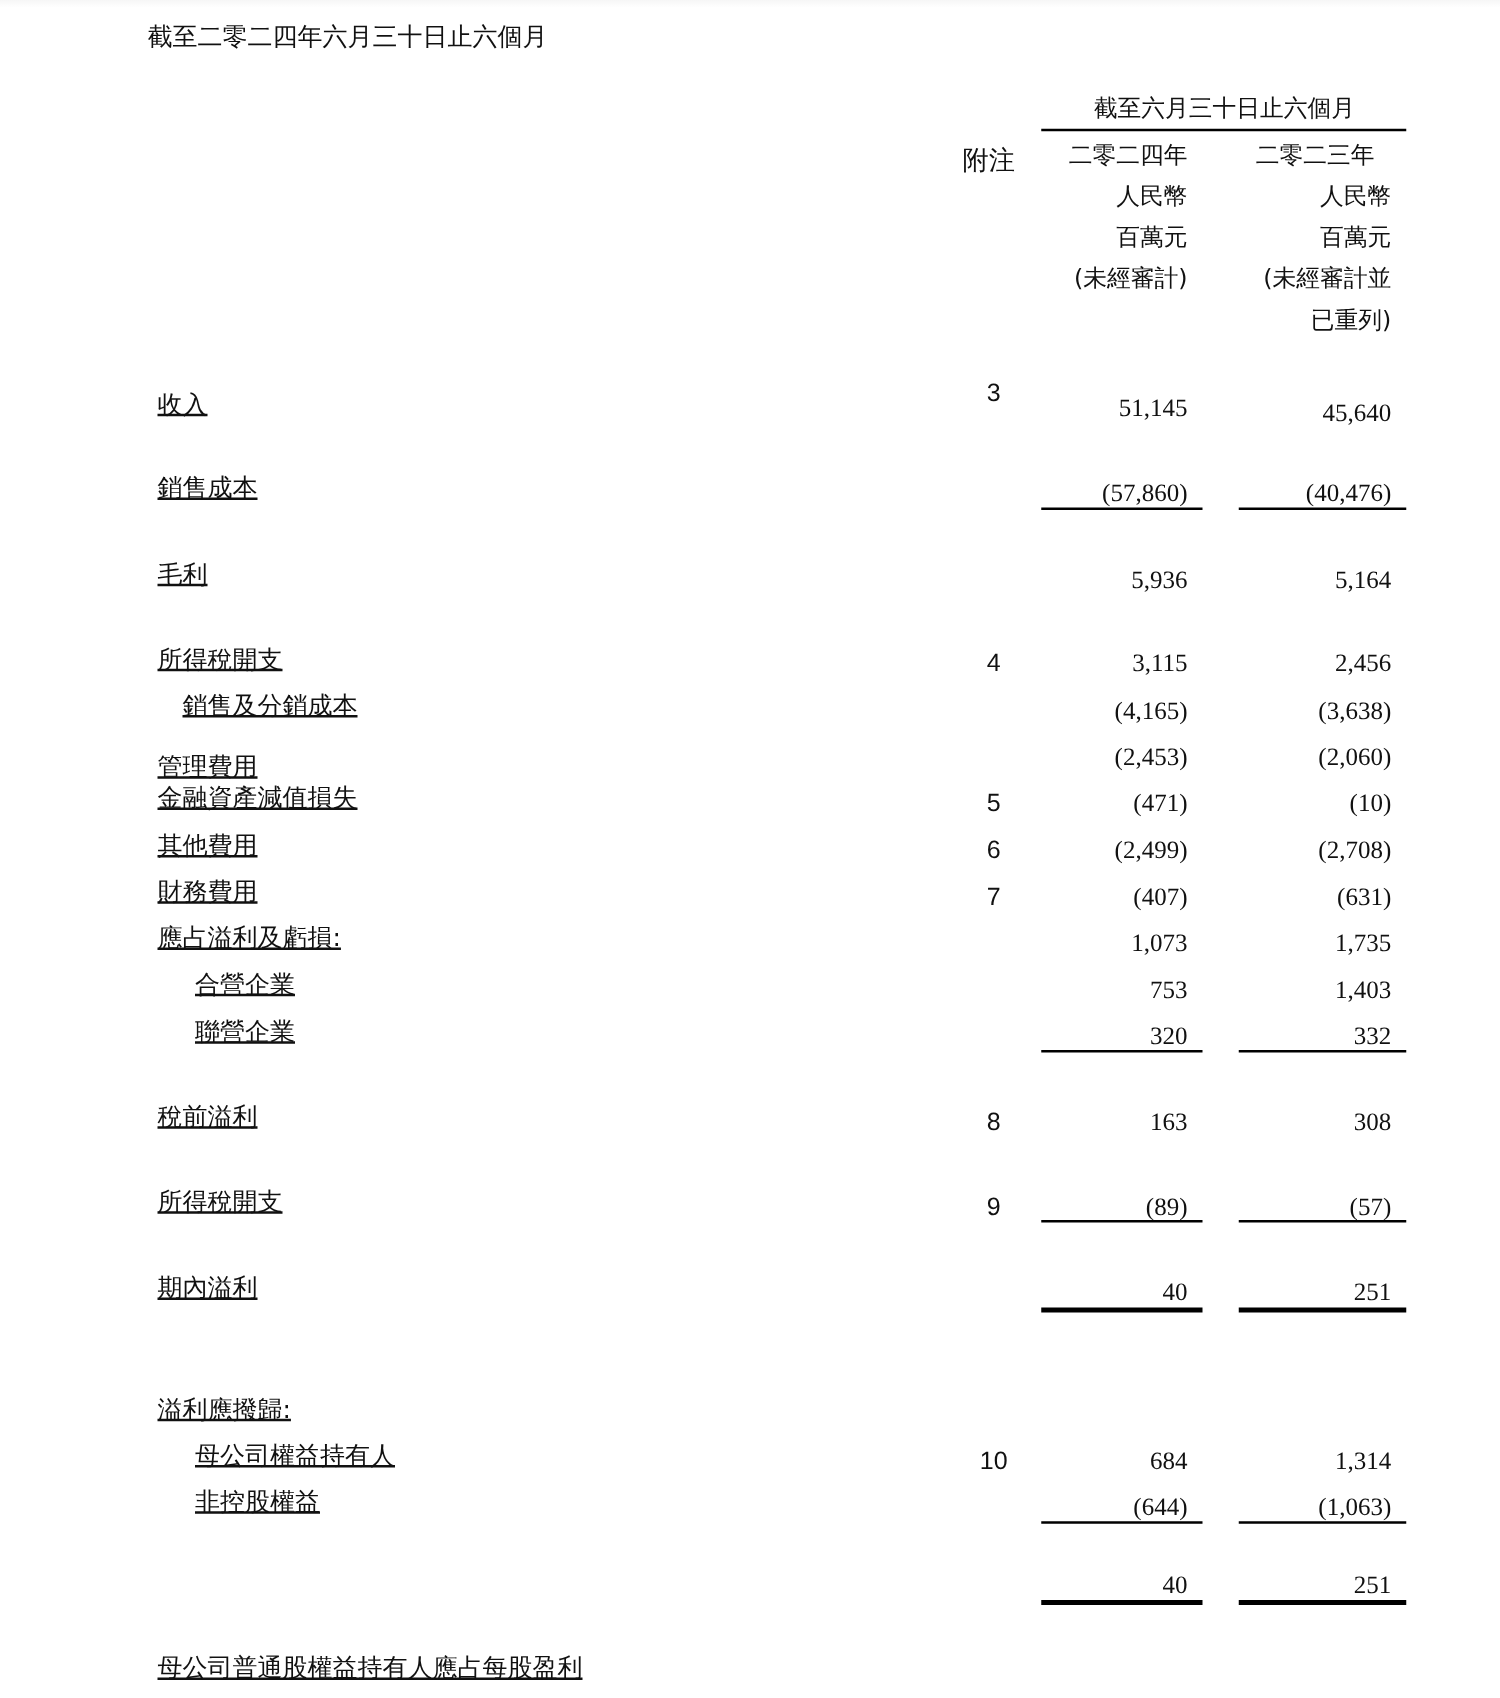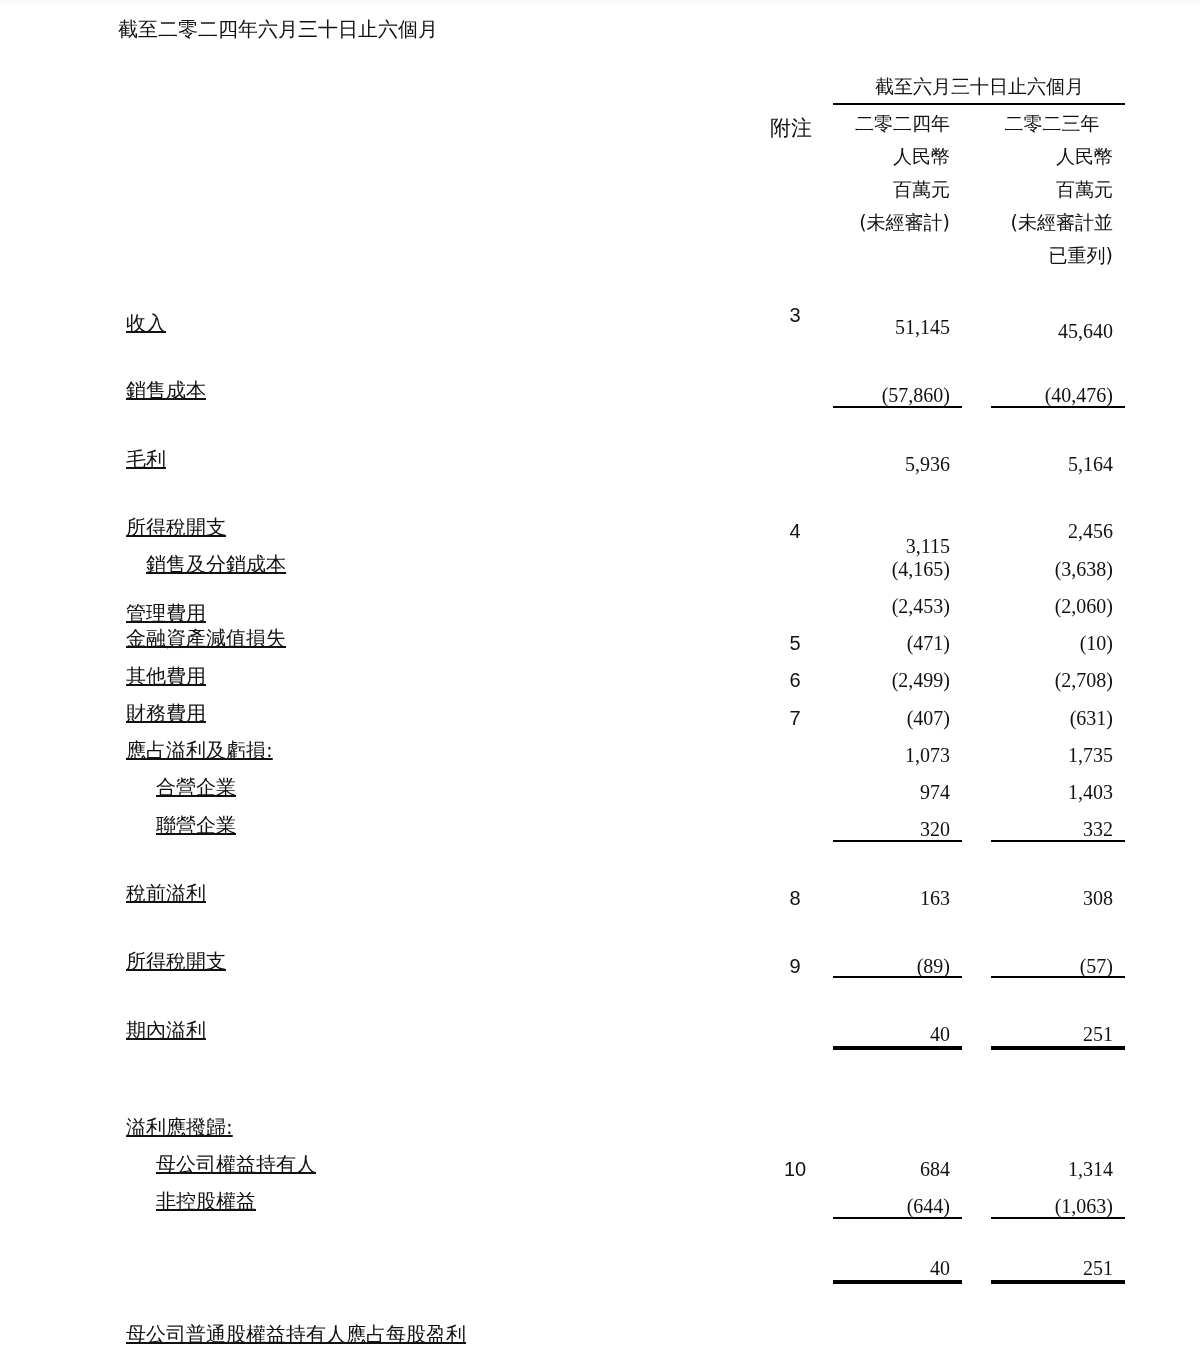--- a/index.html
+++ b/index.html
@@ -56,21 +56,21 @@
   <div class="abs num c2" style="top:384px;">(40,476)</div>
   <div class="rule r1" style="top:406px;"></div>
   <div class="rule r2" style="top:406px;"></div>
 
   <div class="abs lbl" style="top:446px;">毛利</div>
   <div class="abs num c1" style="top:453px;">5,936</div>
   <div class="abs num c2" style="top:453px;">5,164</div>
 
   <div class="abs lbl" style="top:514px;">所得稅開支</div>
   <div class="abs note" style="top:520px;">4</div>
-  <div class="abs num c1" style="top:520px;margin-top:15px;">3,115</div>
+  <div class="abs num c1" style="top:520px;">3,115</div>
   <div class="abs num c2" style="top:520px;">2,456</div>
 
   <div class="abs lbl" style="top:551px;margin-left:20px;">銷售及分銷成本</div>
   <div class="abs num c1" style="top:558px;">(4,165)</div>
   <div class="abs num c2" style="top:558px;">(3,638)</div>
 
   <div class="abs lbl" style="top:588px;margin-top:12px;">管理費用</div>
   <div class="abs num c1" style="top:595px;">(2,453)</div>
   <div class="abs num c2" style="top:595px;">(2,060)</div>
 
@@ -87,21 +87,21 @@
   <div class="abs lbl" style="top:700px;">財務費用</div>
   <div class="abs note" style="top:707px;">7</div>
   <div class="abs num c1" style="top:707px;">(407)</div>
   <div class="abs num c2" style="top:707px;">(631)</div>
 
   <div class="abs lbl" style="top:737px;">應占溢利及虧損:</div>
   <div class="abs num c1" style="top:744px;">1,073</div>
   <div class="abs num c2" style="top:744px;">1,735</div>
 
   <div class="abs lbl indent" style="top:774px;">合營企業</div>
-  <div class="abs num c1" style="top:781px;">974</div>
+  <div class="abs num c1" style="top:781px;">753</div>
   <div class="abs num c2" style="top:781px;">1,403</div>
 
   <div class="abs lbl indent" style="top:812px;">聯營企業</div>
   <div class="abs num c1" style="top:818px;">320</div>
   <div class="abs num c2" style="top:818px;">332</div>
   <div class="rule r1" style="top:840px;"></div>
   <div class="rule r2" style="top:840px;"></div>
 
   <div class="abs lbl" style="top:880px;">稅前溢利</div>
   <div class="abs note" style="top:887px;">8</div>

